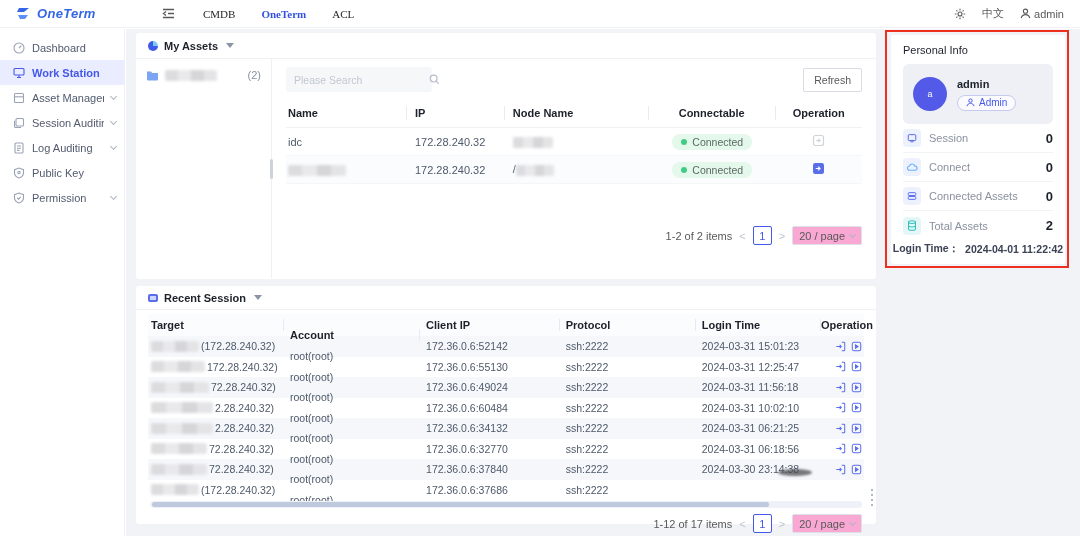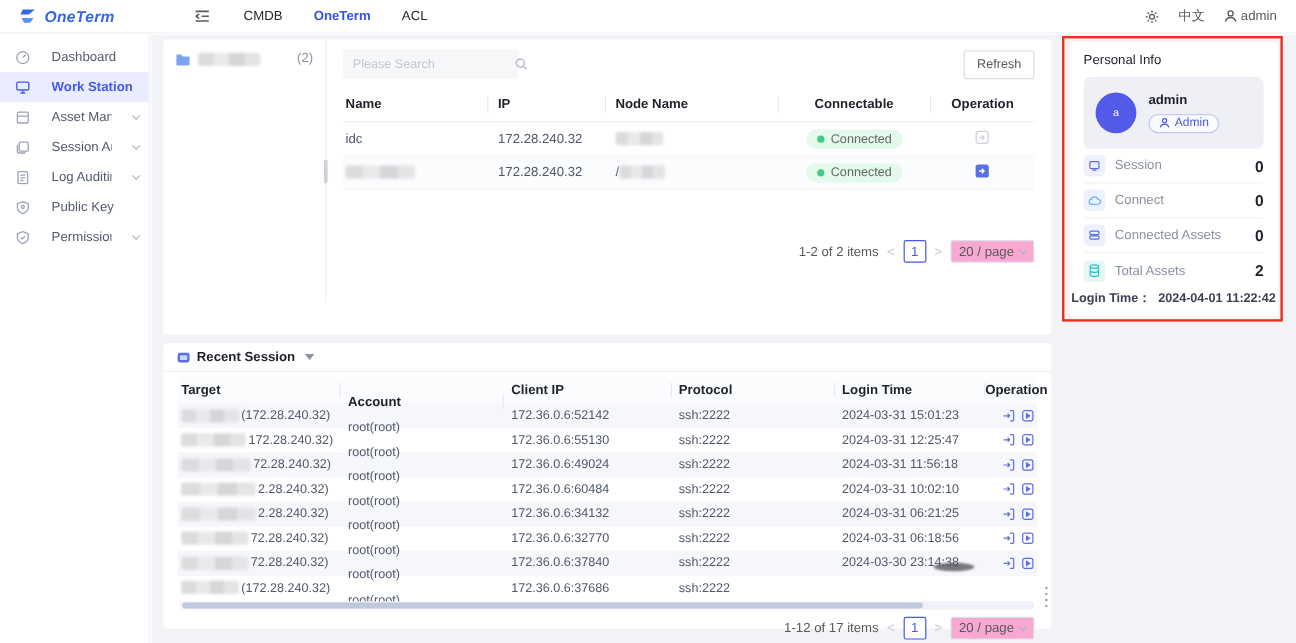--- a/index.html
+++ b/index.html
@@ -7,29 +7,29 @@
   body { font-family:"Liberation Sans", sans-serif; font-size:11px; color:#262626; background:#fff; }
   .screen { position:relative; width:918px; height:536px; }
 
   
   .top-header { position:absolute; left:0; top:0; width:1080px; height:28px; background:#fff;
     border-bottom:1px solid #eef0f3; display:flex; align-items:center; z-index:5; }
   .logo { display:flex; align-items:center; gap:6px; width:148px; padding-left:16px; }
   .logo-text { font-size:13px; font-weight:bold; font-style:italic; color:#3566e8; letter-spacing:.3px; }
   .fold-icon { margin-left:14px; color:#595959; display:flex; cursor:pointer; }
   .nav { display:flex; align-items:center; gap:26px; margin-left:28px; }
-  .nav-item { color:#262626; cursor:pointer; }
+  .nav-item { color:#262626; cursor:pointer;font-family:Liberation Serif, serif; }
   .nav-item.active { color:#3452e0; font-weight:bold; }
   .header-right { margin-left:auto; display:flex; align-items:center; gap:16px; padding-right:16px; color:#595959; }
   .hr-item { display:flex; align-items:center; gap:3px; cursor:pointer; }
 
   
   .sidebar { position:absolute; left:0; top:29px; width:125px; height:507px; background:#fff;
     border-right:1px solid #f0f1f4; padding-top:6px; }
-  .side-item { height:25px; display:flex; align-items:center; gap:18px; padding:0 8px 0 13px;
+  .side-item { height:25px; display:flex; align-items:center; gap:7px; padding:0 8px 0 13px;
     color:#515a6e; cursor:pointer; }
   .side-item .sic { color:#9aa3b5; display:flex; }
   .side-item.active { background:#e9edff; color:#4558e9; font-weight:bold; }
   .side-item.active .sic { color:#4558e9; }
   .side-label { flex:1; white-space:nowrap; overflow:hidden; }
   .chev { width:5px; height:5px; border-right:1.2px solid #aeb4c2; border-bottom:1.2px solid #aeb4c2;
     transform:rotate(45deg); margin-top:-3px; }
 
   
   .main { position:absolute; left:126px; top:29px; width:954px; height:507px; background:#f1f3f6; }
@@ -244,20 +244,25 @@
           </svg>
         </span>
       <span class="side-label">Permission</span>
       <span class="chev"></span>
     </div>
   </aside>
 
   <main class="main">
 
     <section class="card my-assets">
+      <div class="card-head">
+        <span style="width:10px;height:10px;border-radius:50%;background:conic-gradient(#7ac9f5 0 90deg,#3d5be8 0);"></span>
+        <span>My Assets</span>
+        <span class="caret-down"></span>
+      </div>
       <div class="assets-body">
         <div class="tree-panel">
           <div class="tree-row">
             <span>
                 <svg width="13" height="11" viewBox="0 0 13 11">
                   <path d="M1 1.5h4l1.2 1.5H12v6.5a1 1 0 0 1-1 1H2a1 1 0 0 1-1-1z" fill="#7ba4f2"></path>
                 </svg>
               </span>
             <span class="redact" style="width:52px;"></span>
             <span class="tree-count">(2)</span>

